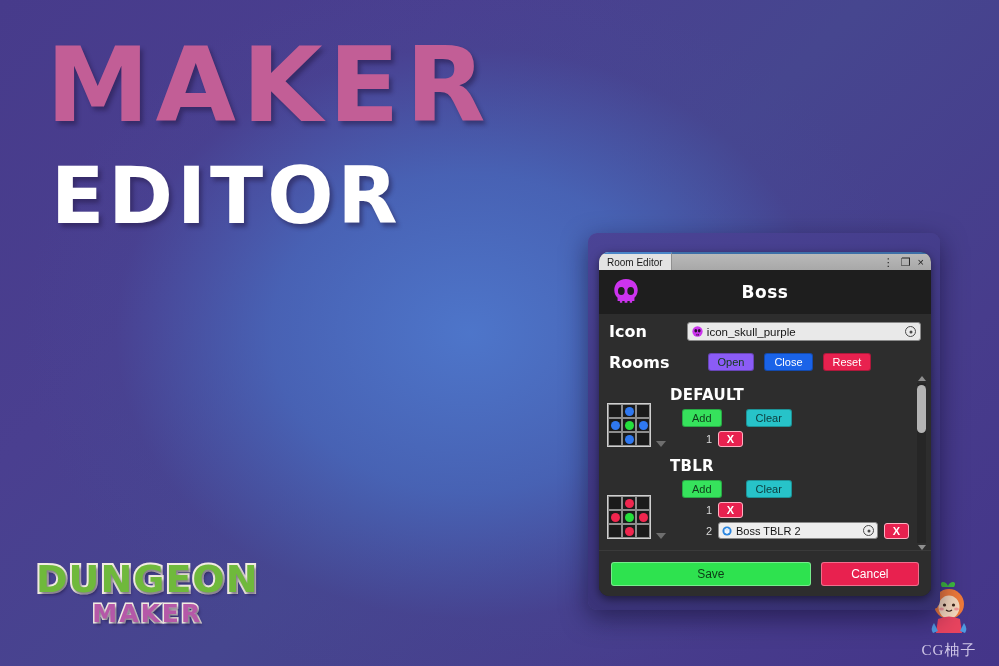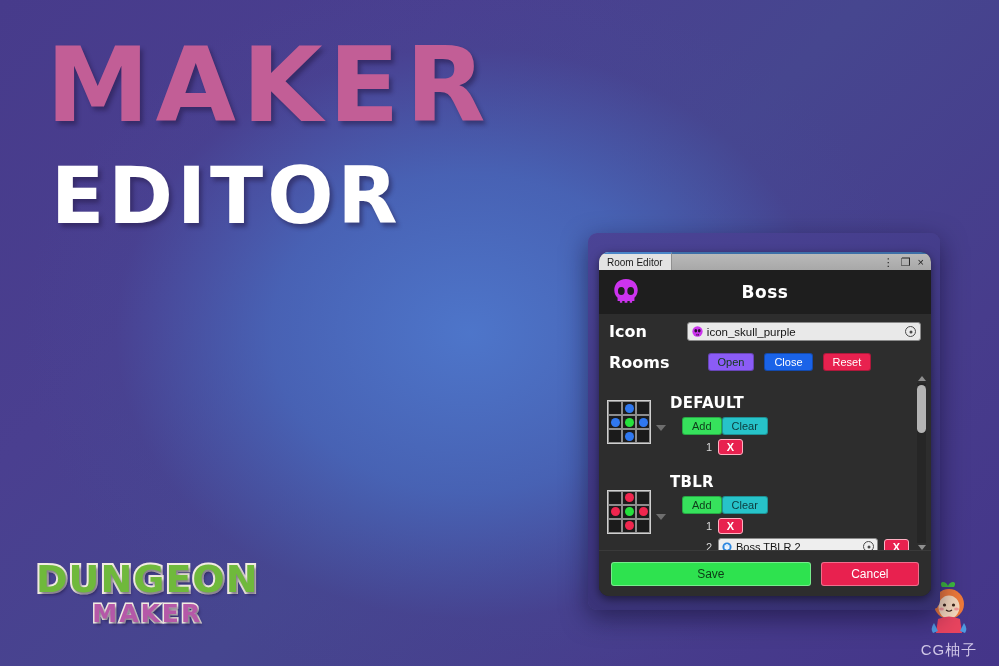--- a/index.html
+++ b/index.html
@@ -41,21 +41,21 @@
     font-family: "DejaVu Sans", sans-serif;
     font-size: 25px; font-weight: 700; letter-spacing: 2px;
     color: #b558a8; margin-top: -2px;
     -webkit-text-stroke: 3px #f2ece2;
     paint-order: stroke fill;
     text-shadow: 2px 3px 3px rgba(25,15,55,0.5);
   }
 
   
   .watermark { position: absolute; right: 8px; bottom: 6px; width: 84px; text-align: center; }
-  .wm-text { font-size: 15px; color: #cfc6e6; letter-spacing: 1px; margin-top: 1px; }
+  .wm-text { font-size: 15px; color: #cfc6e6; letter-spacing: 1px; margin-top: 1px; font-family: Liberation Serif, serif; }
 
   
   .dlg-shadow {
     position: absolute; left: 588px; top: 233px; width: 352px; height: 377px;
     border-radius: 9px;
     background: linear-gradient(160deg, #4b4496 0%, #3e3680 55%, #363070 100%);
     box-shadow: 0 8px 26px rgba(15,10,40,0.55);
   }
   .dlg {
     position: absolute; left: 599px; top: 252px; width: 332px; height: 344px;
@@ -131,21 +131,21 @@
   .p-add   { background: #36e25c; color: #0f3c1b; }
   .p-clear { background: #27c3c9; color: #0d3a3c; }
 
   
   .scrollarea {
     position: absolute; left: 0; right: 0; top: 62px; bottom: 46px;
     overflow: hidden;
   }
   .scroll-inner { padding: 0 22px 0 8px; }
 
-  .group { display: flex; align-items: center; margin-top: 10px; }
+  .group { display: flex; align-items: flex-end; margin-top: 2px; }
   .thumb {
     width: 44px; height: 44px; flex: none; margin-top: 3px;
     background: #1b1b1b; border: 1px solid #cfcfcf;
     display: grid; grid-template-columns: repeat(3,1fr); grid-template-rows: repeat(3,1fr);
   }
   .cell { border: 1px solid #8d8d8d; display: flex; align-items: center; justify-content: center; }
   .dot { width: 9px; height: 9px; border-radius: 50%; }
   .d-blue  { background: #2f78f0; }
   .d-green { background: #25e03c; }
   .d-red   { background: #f0264e; }
@@ -153,21 +153,21 @@
   .caret {
     width: 0; height: 0; margin: 14px 4px 0 5px;
     border-left: 5px solid transparent; border-right: 5px solid transparent;
     border-top: 6px solid #6e6e6e; flex: none;
   }
   .group-col { flex: 1; }
   .group-name {
     color: #ffffff; font-size: 15px; font-weight: 700; margin-top: 8px;
     font-family: "DejaVu Sans", sans-serif; letter-spacing: 0.3px;
   }
-  .ac-btns { display: flex; gap: 0; margin: 5px 0 0 12px; }
+  .ac-btns { display: flex; gap: 24px; margin: 5px 0 0 12px; }
 
   .item-row { display: flex; align-items: center; gap: 6px; margin-top: 4px; padding-left: 12px; }
   .idx { color: #d8d8d8; font-size: 11px; width: 30px; text-align: right; flex: none; }
   .item-field {
     flex: 1; height: 17px; background: #eeeeee; border: 1px solid #8a8a8a; border-radius: 3px;
     display: flex; align-items: center; padding: 0 3px; gap: 4px;
   }
   .item-field .txt { color: #141414; font-size: 11px; flex: 1; }
   .cube { width: 10px; height: 10px; flex: none; }
   .xbtn {

